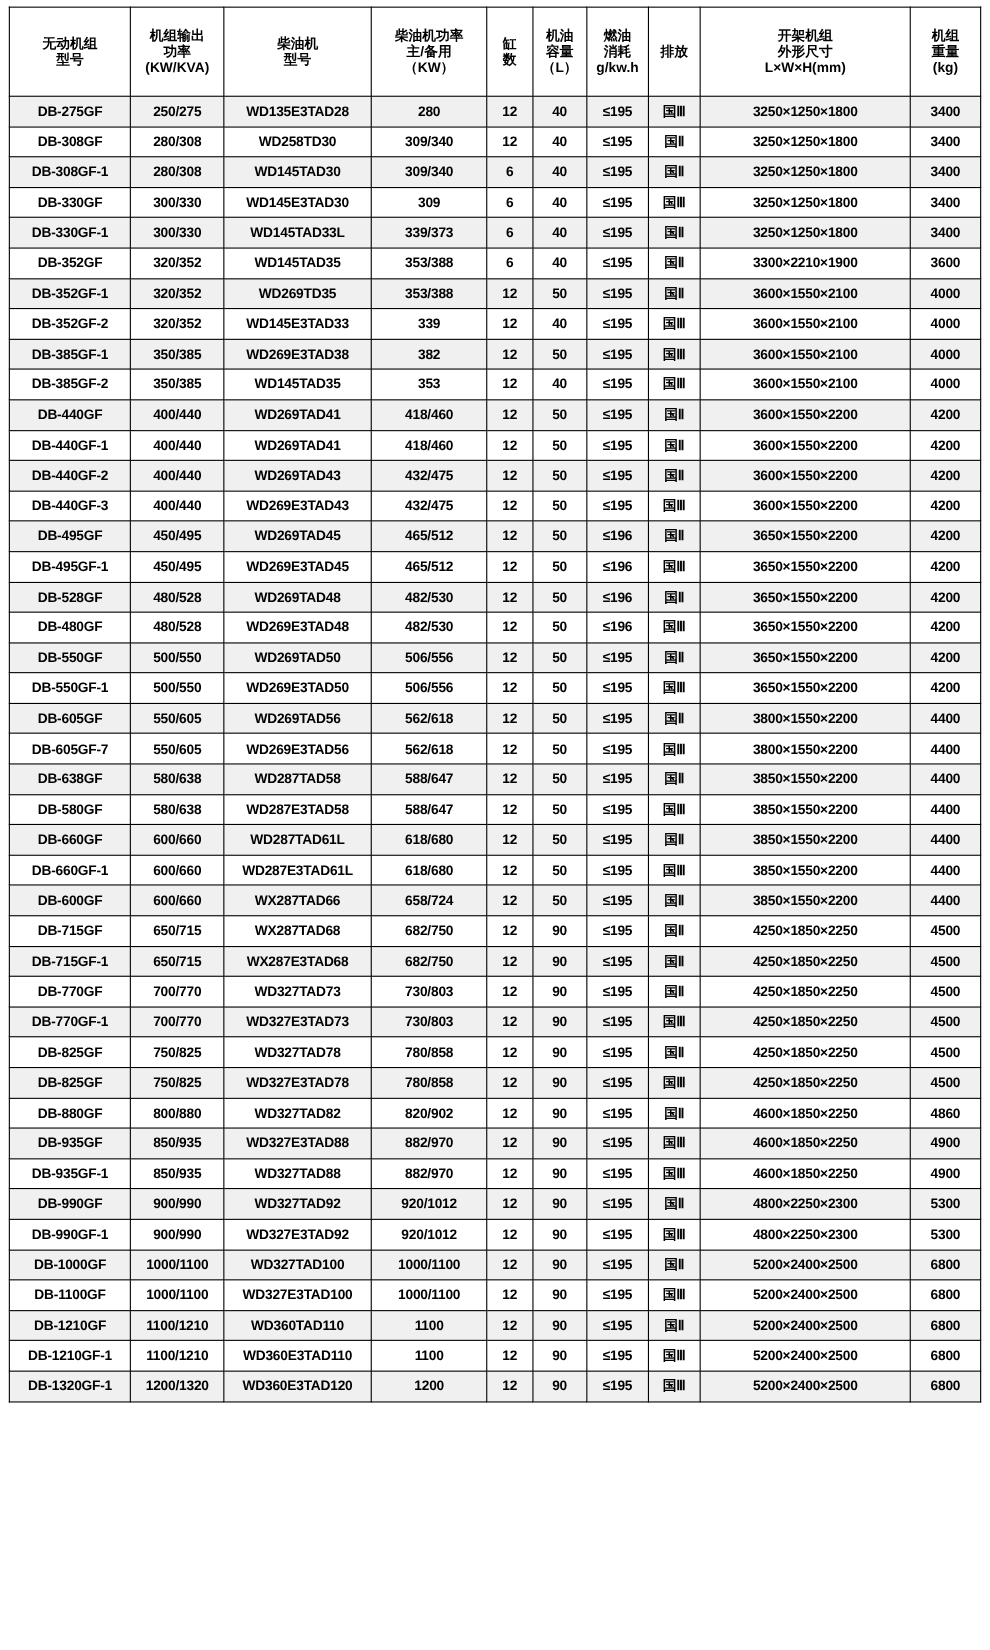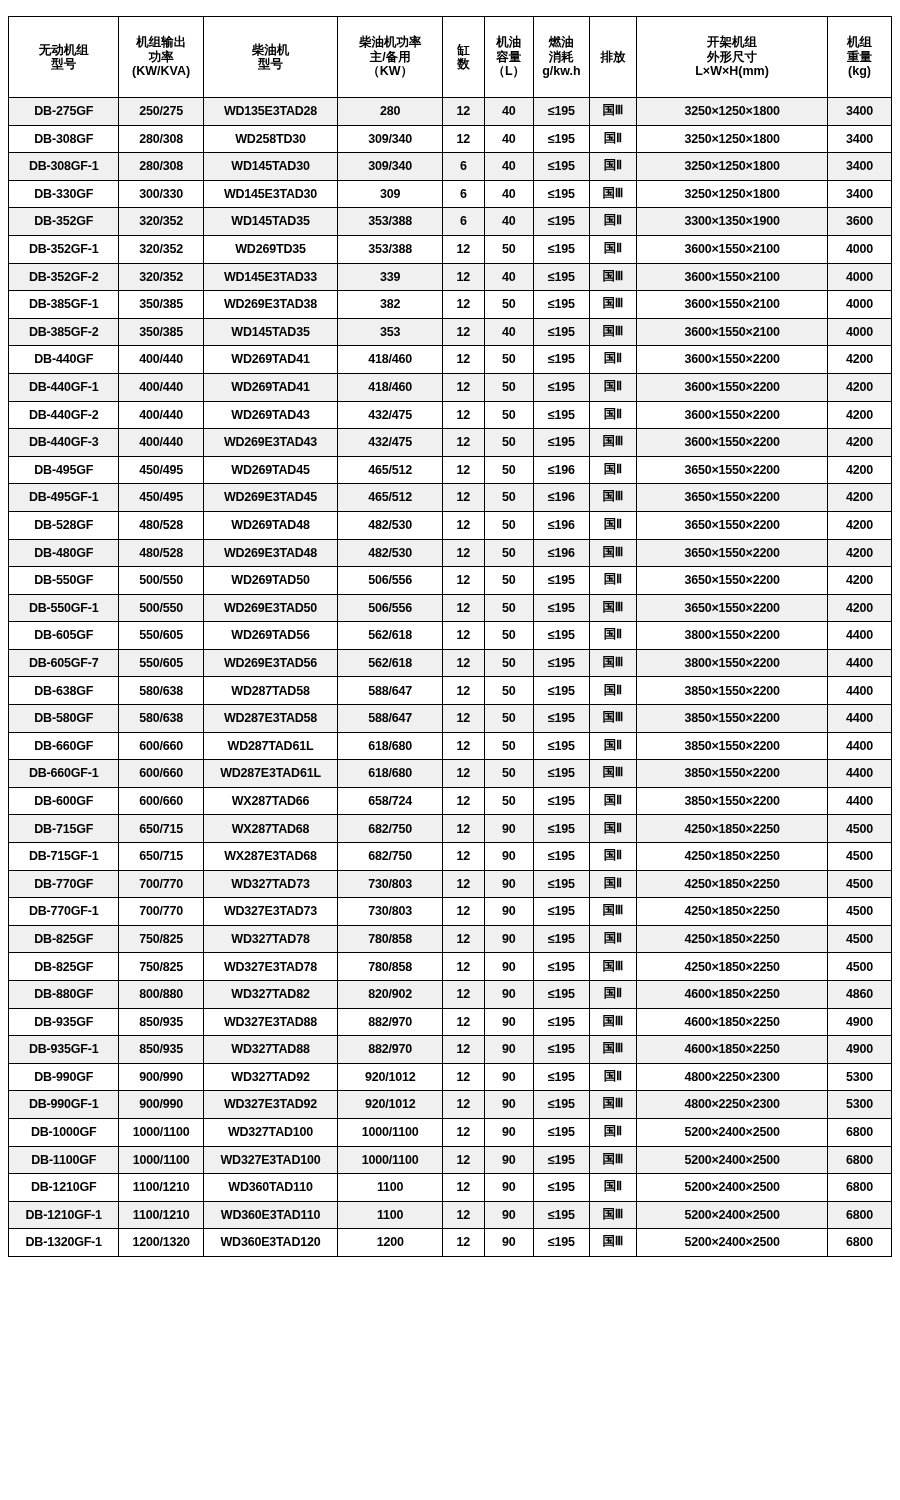--- a/index.html
+++ b/index.html
@@ -10,21 +10,21 @@
   body {
     width: 900px;
     height: 1500px;
     font-family: "Liberation Sans", sans-serif;
     color: #000000;
   }
   .sheet {
     width: 900px;
     height: 1240px;
     box-sizing: border-box;
-    padding: 16px 8px 6px 8px;
+    padding: 6px 8px 6px 8px;
   }
   table.spec {
     border-collapse: collapse;
     width: 884px;
     table-layout: fixed;
   }
   table.spec th,
   table.spec td {
     border: 1px solid #000000;
     text-align: center;
@@ -62,21 +62,21 @@
   col.c3 { width: 102px; }
   col.c4 { width: 40px; }
   col.c5 { width: 48px; }
   col.c6 { width: 54px; }
   col.c7 { width: 46px; }
   col.c8 { width: 185px; }
   col.c9 { width: 62px; }
   td.model { font-size: 12.5px; }
   td.engine { font-size: 12.5px; }
   td.dim { font-size: 12.5px; }
-  td.emis { font-size: 12.5px; font-family: Liberation Mono, monospace; }
+  td.emis { font-size: 12.5px; }
 </style>
 </head>
 <body>
 
 <div class="sheet">
   <table class="spec">
     <colgroup>
       <col class="c0">
         <col class="c1">
         <col class="c2">
@@ -180,29 +180,41 @@
           <td class="engine">WD145E3TAD30</td>
           <td>309</td>
           <td>6</td>
           <td>40</td>
           <td>≤195</td>
           <td class="emis">国Ⅲ</td>
           <td class="dim">3250×1250×1800</td>
           <td>3400</td>
         </tr>
         <tr>
+          <td class="model">DB-330GF-1</td>
+          <td>300/330</td>
+          <td class="engine">WD145TAD33L</td>
+          <td>339/373</td>
+          <td>6</td>
+          <td>40</td>
+          <td>≤195</td>
+          <td class="emis">国Ⅱ</td>
+          <td class="dim">3250×1250×1800</td>
+          <td>3400</td>
+        </tr>
+        <tr>
           <td class="model">DB-352GF</td>
           <td>320/352</td>
           <td class="engine">WD145TAD35</td>
           <td>353/388</td>
           <td>6</td>
           <td>40</td>
           <td>≤195</td>
           <td class="emis">国Ⅱ</td>
-          <td class="dim">3300×1350×1900</td>
+          <td class="dim">3300×2210×1900</td>
           <td>3600</td>
         </tr>
         <tr>
           <td class="model">DB-352GF-1</td>
           <td>320/352</td>
           <td class="engine">WD269TD35</td>
           <td>353/388</td>
           <td>12</td>
           <td>50</td>
           <td>≤195</td>

